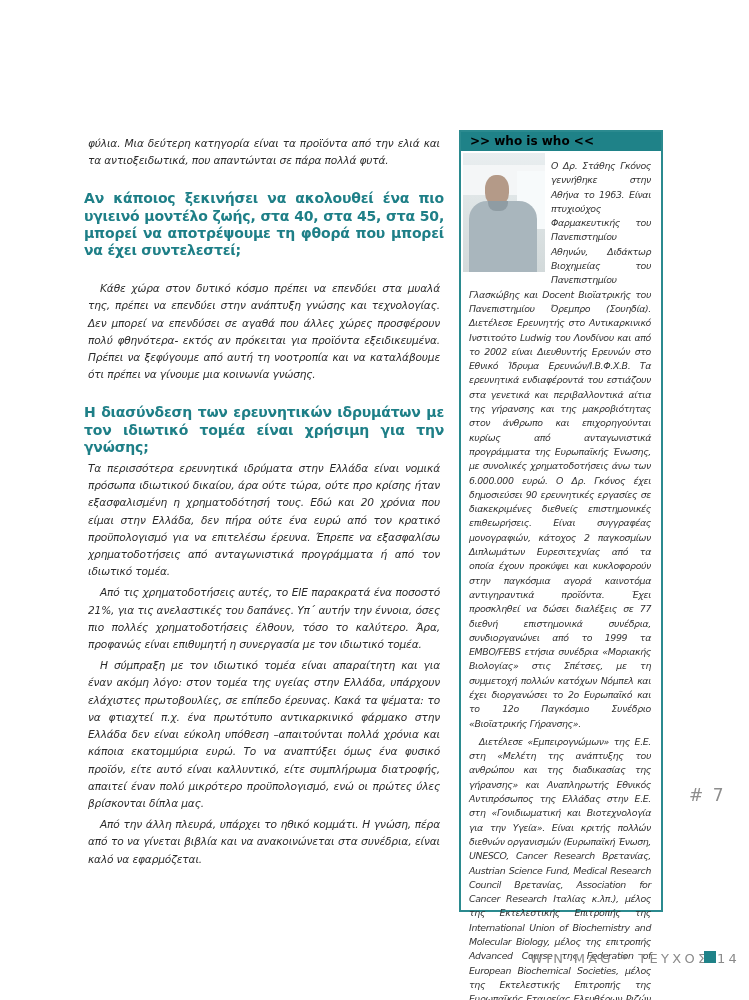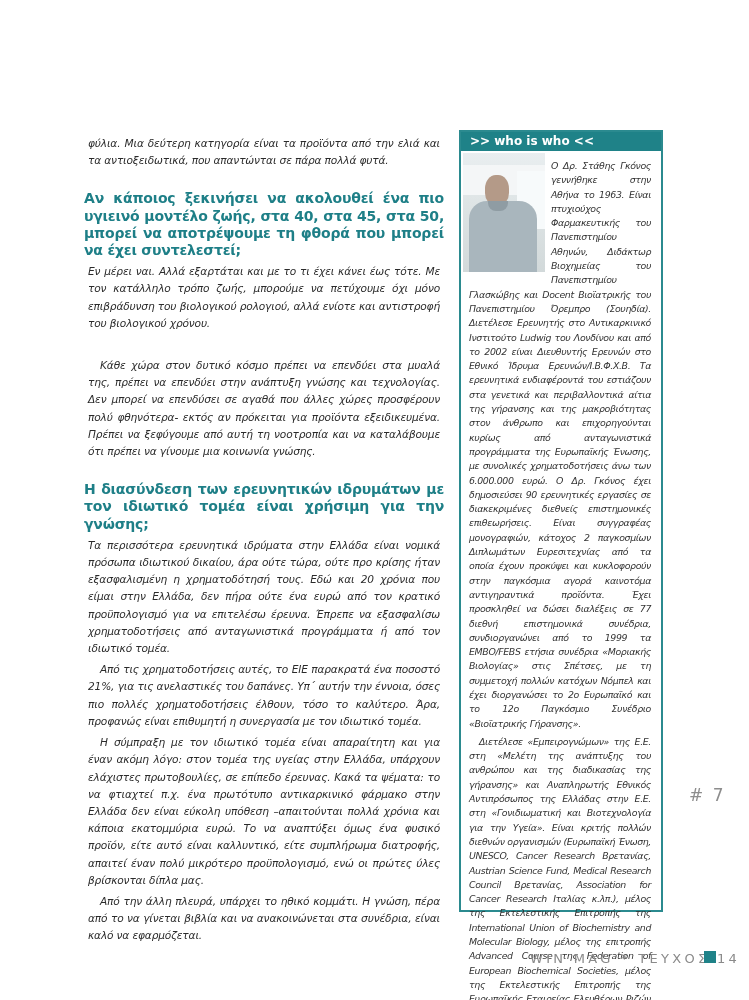--- a/index.html
+++ b/index.html
@@ -50,21 +50,21 @@
     top: 130px;
     width: 204px;
     height: 782px;
     border: 2px solid #2b8a8f;
     box-sizing: border-box;
     background: #ffffff;
   }
   .sidebar-header {
     height: 19px;
     background: #1f8288;
-    color: #ffffff;
+    color: #000000;
     font-weight: bold;
     font-size: 12px;
     line-height: 19px;
     padding-left: 9px;
     font-family: "DejaVu Sans", sans-serif;
   }
   .sidebar-body {
     padding: 4px 6px 0 4px;
     font-size: 9.4px;
     line-height: 14.3px;
@@ -145,21 +145,20 @@
   }
 </style>
 </head>
 <body>
 
 <div class="main-col">
   <p>φύλια. Μια δεύτερη κατηγορία είναι τα προϊόντα από την ελιά και τα αντιοξειδωτικά, που απαντώνται σε πάρα πολλά φυτά.</p>
   <div class="gap"></div>
 
   <h3>Αν κάποιος ξεκινήσει να ακολουθεί ένα πιο υγιεινό μοντέλο ζωής, στα 40, στα 45, στα 50, μπορεί να αποτρέψουμε τη φθορά που μπορεί να έχει συντελεστεί;</h3>
-  <p>Εν μέρει ναι. Αλλά εξαρτάται και με το τι έχει κάνει έως τότε. Με τον κατάλληλο τρόπο ζωής, μπορούμε να πετύχουμε όχι μόνο επιβράδυνση του βιολογικού ρολογιού, αλλά ενίοτε και αντιστροφή του βιολογικού χρόνου.</p>
   <div class="gap"></div>
 
   <p class="indent">Κάθε χώρα στον δυτικό κόσμο πρέπει να επενδύει στα μυαλά της, πρέπει να επενδύει στην ανάπτυξη γνώσης και τεχνολογίας. Δεν μπορεί να επενδύσει σε αγαθά που άλλες χώρες προσφέρουν πολύ φθηνότερα- εκτός αν πρόκειται για προϊόντα εξειδικευμένα. Πρέπει να ξεφύγουμε από αυτή τη νοοτροπία και να καταλάβουμε ότι πρέπει να γίνουμε μια κοινωνία γνώσης.</p>
   <div class="gap"></div>
 
   <h3>Η διασύνδεση των ερευνητικών ιδρυμάτων με τον ιδιωτικό τομέα είναι χρήσιμη για την γνώσης;</h3>
   <p>Τα περισσότερα ερευνητικά ιδρύματα στην Ελλάδα είναι νομικά πρόσωπα ιδιωτικού δικαίου, άρα ούτε τώρα, ούτε προ κρίσης ήταν εξασφαλισμένη η χρηματοδότησή τους. Εδώ και 20 χρόνια που είμαι στην Ελλάδα, δεν πήρα ούτε ένα ευρώ από τον κρατικό προϋπολογισμό για να επιτελέσω έρευνα. Έπρεπε να εξασφαλίσω χρηματοδοτήσεις από ανταγωνιστικά προγράμματα ή από τον ιδιωτικό τομέα.</p>
   <p class="indent">Από τις χρηματοδοτήσεις αυτές, το ΕΙΕ παρακρατά ένα ποσοστό 21%, για τις ανελαστικές του δαπάνες. Υπ΄ αυτήν την έννοια, όσες πιο πολλές χρηματοδοτήσεις έλθουν, τόσο το καλύτερο. Άρα, προφανώς είναι επιθυμητή η συνεργασία με τον ιδιωτικό τομέα.</p>
   <p class="indent">Η σύμπραξη με τον ιδιωτικό τομέα είναι απαραίτητη και για έναν ακόμη λόγο: στον τομέα της υγείας στην Ελλάδα, υπάρχουν ελάχιστες πρωτοβουλίες, σε επίπεδο έρευνας. Κακά τα ψέματα: το να φτιαχτεί π.χ. ένα πρωτότυπο αντικαρκινικό φάρμακο στην Ελλάδα δεν είναι εύκολη υπόθεση –απαιτούνται πολλά χρόνια και κάποια εκατομμύρια ευρώ. Το να αναπτύξει όμως ένα φυσικό προϊόν, είτε αυτό είναι καλλυντικό, είτε συμπλήρωμα διατροφής, απαιτεί έναν πολύ μικρότερο προϋπολογισμό, ενώ οι πρώτες ύλες βρίσκονται δίπλα μας.</p>
   <p class="indent">Από την άλλη πλευρά, υπάρχει το ηθικό κομμάτι. Η γνώση, πέρα από το να γίνεται βιβλία και να ανακοινώνεται στα συνέδρια, είναι καλό να εφαρμόζεται.</p>

